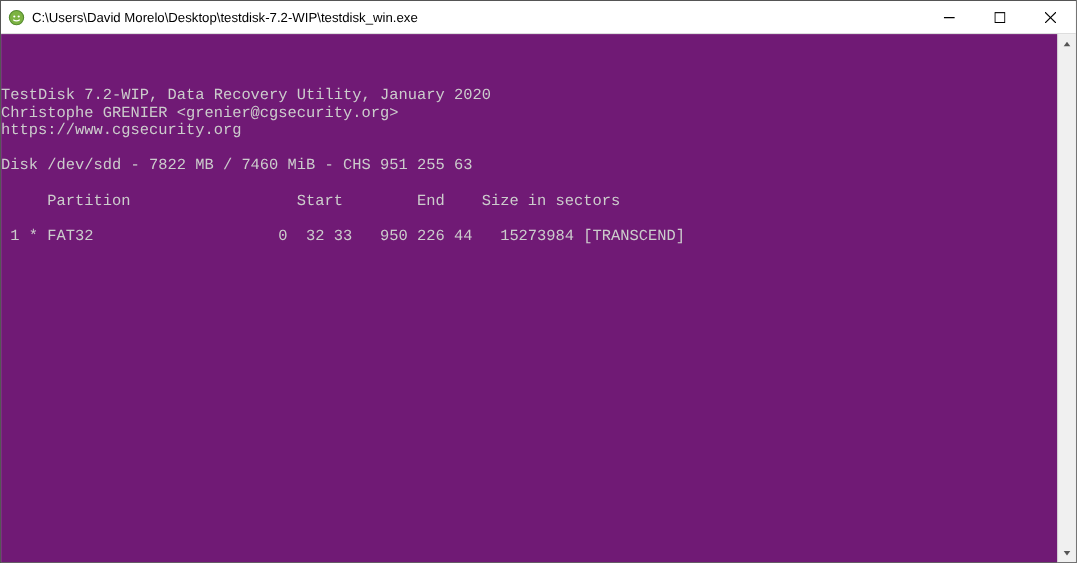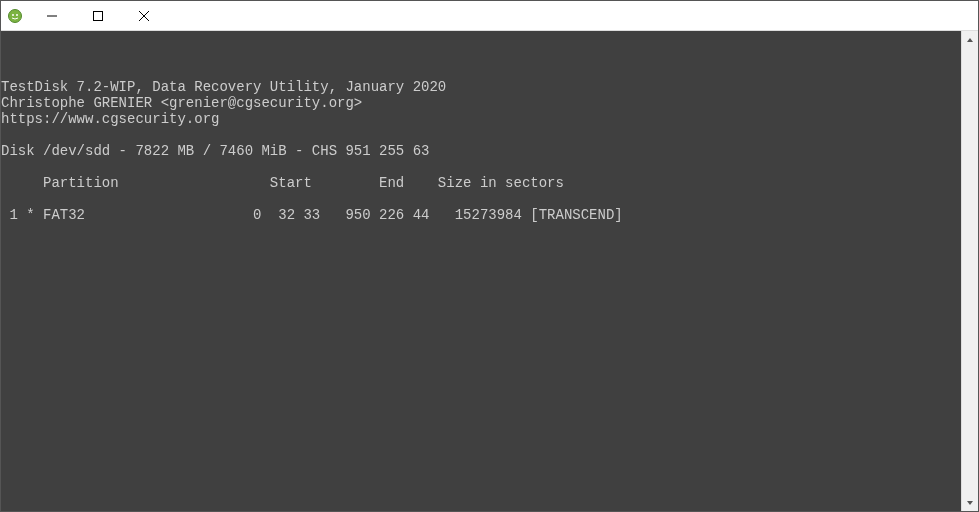--- a/index.html
+++ b/index.html
@@ -45,21 +45,21 @@
     justify-content: center;
   }
   .titlebar .ctl svg { stroke: #000; stroke-width: 1; fill: none; }
   .client {
     flex: 1;
     display: flex;
     min-height: 0;
   }
   .console {
     flex: 1;
-    background: #404040;
+    background: #701a75;
     color: #ccc;
     font-family: Consolas, "Courier New", monospace;
     font-size: 14px;
     line-height: 16px;
     white-space: pre;
     overflow: hidden;
     padding: 0;
     position: relative;
   }
   .console-inner {
@@ -92,20 +92,21 @@
 <div class="window">
   <div class="titlebar">
     <span class="app-icon">
       <svg viewBox="0 0 16 16" width="16" height="16">
         <circle cx="8" cy="8" r="6.5" fill="#7cb342" stroke="#558b2f" stroke-width="1"></circle>
         <circle cx="6" cy="7" r="1" fill="#fff"></circle>
         <circle cx="10" cy="7" r="1" fill="#fff"></circle>
         <path d="M5 10 Q8 12 11 10" stroke="#fff" stroke-width="1" fill="none"></path>
       </svg>
     </span>
+    <span class="title">C:\Users\David Morelo\Desktop\testdisk-7.2-WIP\testdisk_win.exe</span>
     <div class="controls">
       <div class="ctl">
         <svg width="10" height="10">
             <line x1="0" y1="5" x2="10" y2="5"></line>
           </svg>
       </div>
       <div class="ctl">
         <svg width="10" height="10">
             <rect x="0.5" y="0.5" width="9" height="9"></rect>
           </svg>

